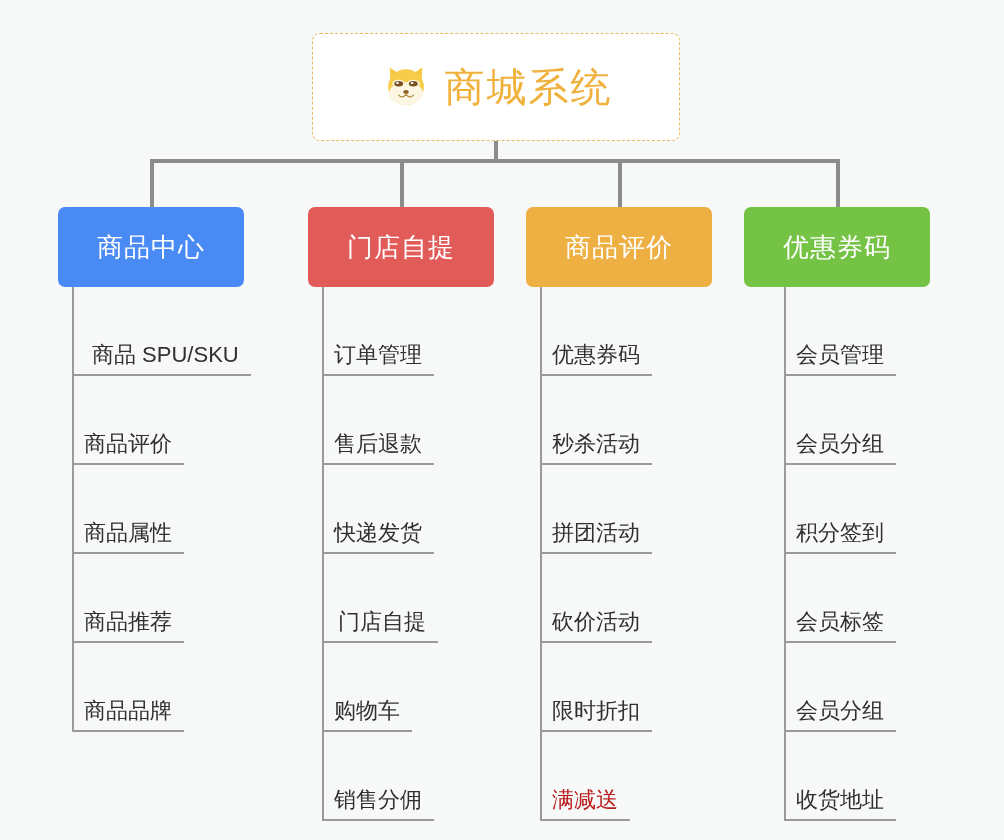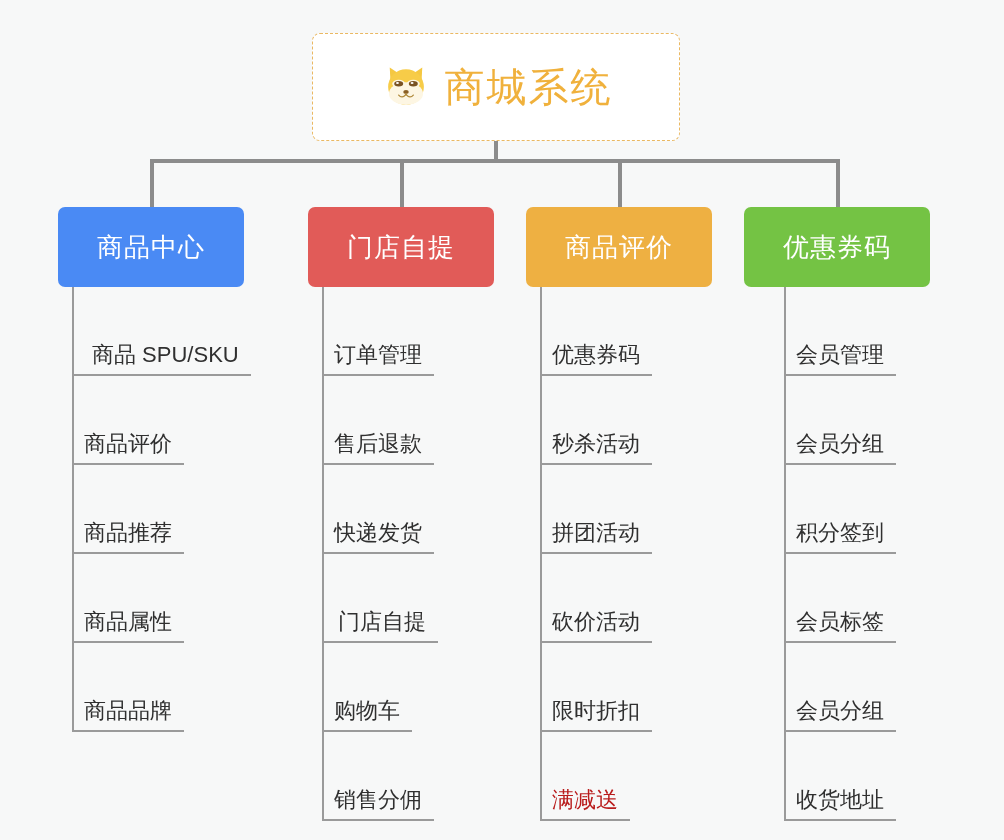--- a/index.html
+++ b/index.html
@@ -160,24 +160,24 @@
   <div class="column" style="left:58px; width:186px;">
     <div class="cat-box" style="background: rgb(74, 138, 244);">商品中心</div>
     <div class="items" style="border-left-color: rgb(154, 154, 154);">
       <div class="item">
           <span class="item-inner" style="border-bottom-color: rgb(154, 154, 154); color: rgb(48, 48, 48); padding-left: 20px;">商品 SPU/SKU</span>
         </div>
       <div class="item">
           <span class="item-inner" style="border-bottom-color: rgb(154, 154, 154); color: rgb(48, 48, 48);">商品评价</span>
         </div>
       <div class="item">
+          <span class="item-inner" style="border-bottom-color: rgb(154, 154, 154); color: rgb(48, 48, 48);">商品属性</span>
+        </div>
+      <div class="item">
           <span class="item-inner" style="border-bottom-color: rgb(154, 154, 154); color: rgb(48, 48, 48);">商品推荐</span>
-        </div>
-      <div class="item">
-          <span class="item-inner" style="border-bottom-color: rgb(154, 154, 154); color: rgb(48, 48, 48);">商品属性</span>
         </div>
       <div class="item">
           <span class="item-inner" style="border-bottom-color: rgb(154, 154, 154); color: rgb(48, 48, 48);">商品品牌</span>
         </div>
     </div>
   </div>
 
   <div class="column" style="left:308px; width:186px;">
     <div class="cat-box" style="background: rgb(225, 91, 88);">门店自提</div>
     <div class="items" style="border-left-color: rgb(154, 154, 154);">

